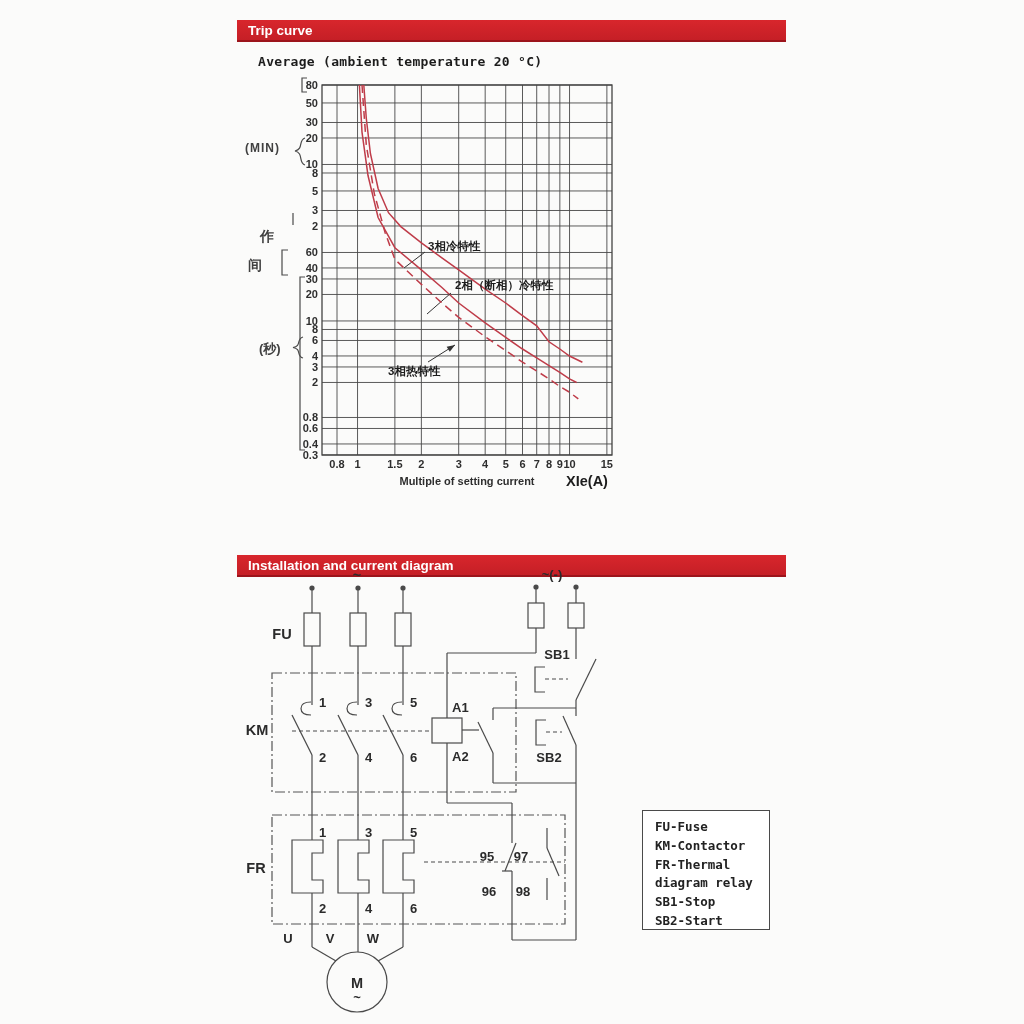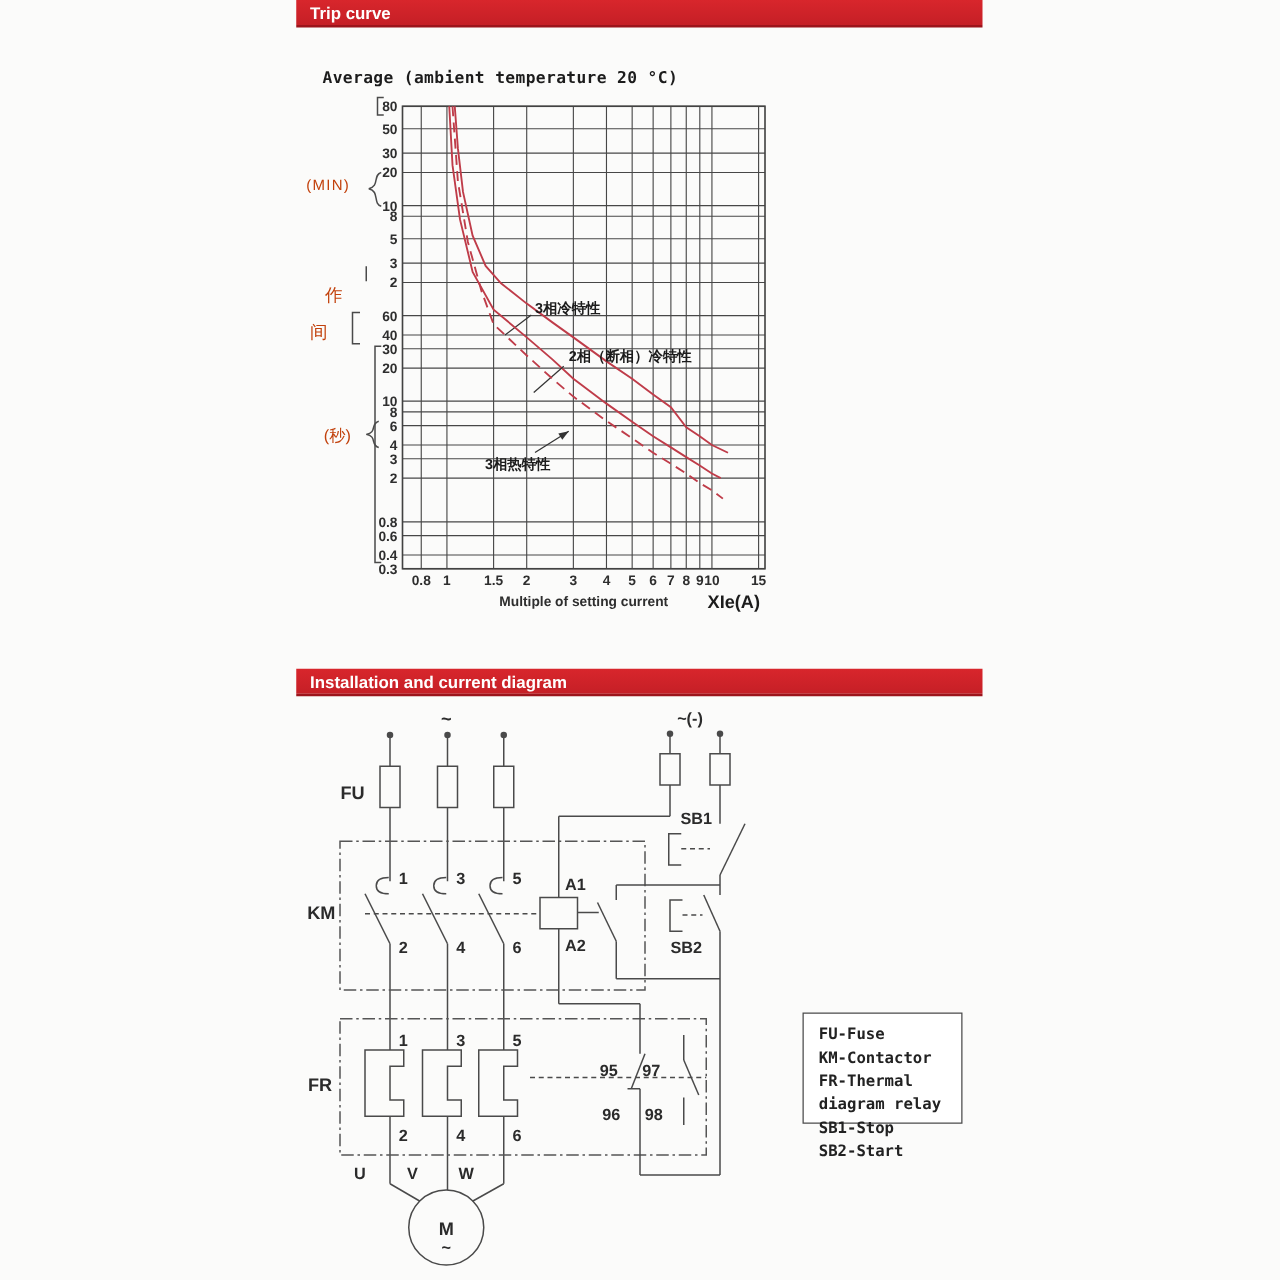--- a/index.html
+++ b/index.html
@@ -1,40 +1,40 @@
 <!DOCTYPE html>
 <html><head>
 <meta charset="utf-8">
 <style>
   html,body{margin:0;padding:0;}
   body{width:1024px;height:1024px;background:#fbfbfa;position:relative;overflow:hidden;
        font-family:"Liberation Sans","DejaVu Sans",sans-serif;color:#2b2b2b;}
   .banner{position:absolute;left:237px;width:549px;height:22px;
           background:linear-gradient(#d8262c,#c51f26);border-bottom:2px solid #9c141b;
           color:#fff;font-weight:bold;font-size:13.5px;line-height:22px;padding-left:11px;
-          box-sizing:border-box;}
+          box-sizing:border-box;margin-top:20px;}
   #banner-trip{top:0;}
   #banner-wiring{top:535px;}
   svg{position:absolute;overflow:visible;}
   #trip-svg{left:230px;top:48px;}
   #decor-svg{left:230px;top:48px;pointer-events:none;}
   #wiring-svg{left:230px;top:560px;}
   .tick{font:bold 11px "Liberation Sans","DejaVu Sans",sans-serif;fill:#2e2e2e;}
   .clabel{font:bold 11.5px "Liberation Sans","DejaVu Sans",sans-serif;fill:#1c1c1c;}
   .axis{font:bold 11px "Liberation Sans","DejaVu Sans",sans-serif;fill:#2e2e2e;}
   .unit{font:bold 14.5px "Liberation Sans","DejaVu Sans",sans-serif;fill:#1c1c1c;}
   .title{font:bold 13px "DejaVu Sans Mono","Liberation Sans",sans-serif;fill:#1c1c1c;letter-spacing:.3px;}
-  .ydeco{position:absolute;font-weight:normal;color:#c2410c;}
+  .ydeco{position:absolute;font-weight:bold;color:#404040;}
   #ylab-min{left:245px;top:141px;font-size:12px;letter-spacing:1px;}
   #ylab-sec{left:259px;top:340px;font-size:13px;}
   #ychar-1{left:260px;top:228px;font-size:14px;}
   #ychar-2{left:248px;top:257px;font-size:14px;}
   .wt{font:bold 13px "Liberation Sans","DejaVu Sans",sans-serif;fill:#2b2b2b;}
   .wt-lg{font:bold 14.5px "Liberation Sans","DejaVu Sans",sans-serif;fill:#2b2b2b;}
-  #legend-box{position:absolute;left:642px;top:810px;width:128px;height:89px;
+  #legend-box{position:absolute;left:642px;top:810px;width:128px;height:120px;
               border:1.5px solid #4a4a4a;box-sizing:border-box;background:#fff;
               padding:7px 0 0 12px;}
   #legend-box .row{font:bold 12.5px "DejaVu Sans Mono","Liberation Mono",monospace;
                    color:#222;line-height:18.8px;white-space:nowrap;}
   .wire{stroke:#4a4a4a;stroke-width:1.2;fill:none;}
   .boxline{stroke:#555;stroke-width:1.2;fill:none;stroke-dasharray:10 3 2 3;}
   .dash{stroke:#4a4a4a;stroke-width:1.1;fill:none;stroke-dasharray:4 3;}
 </style>
 </head>
 <body>

